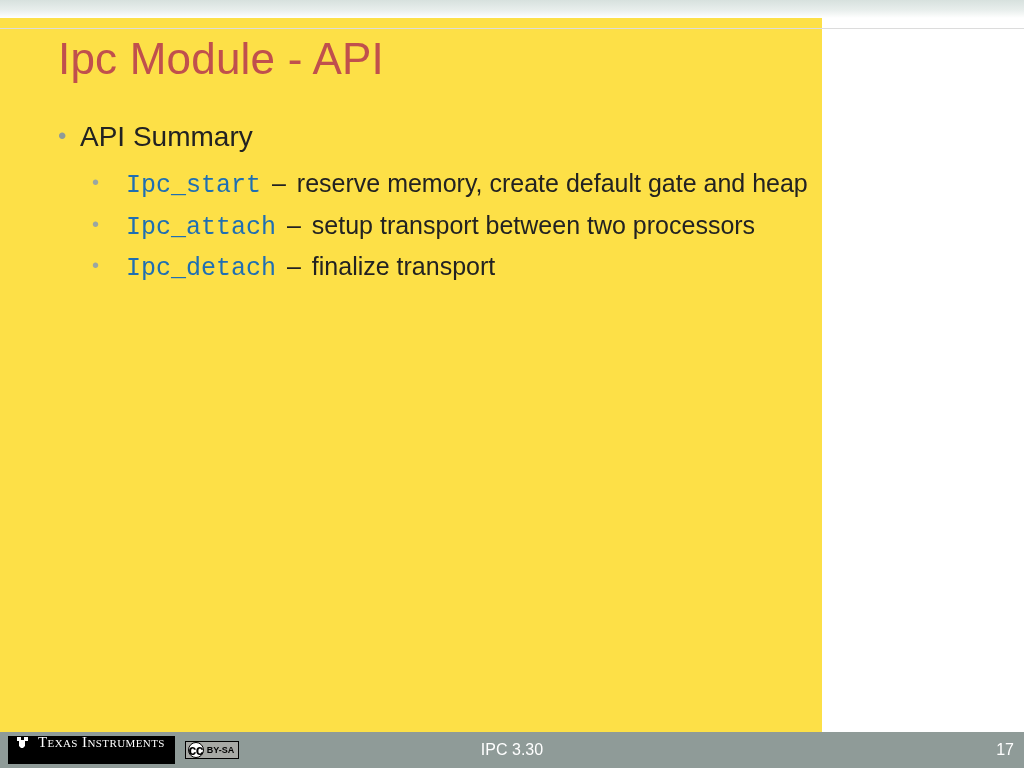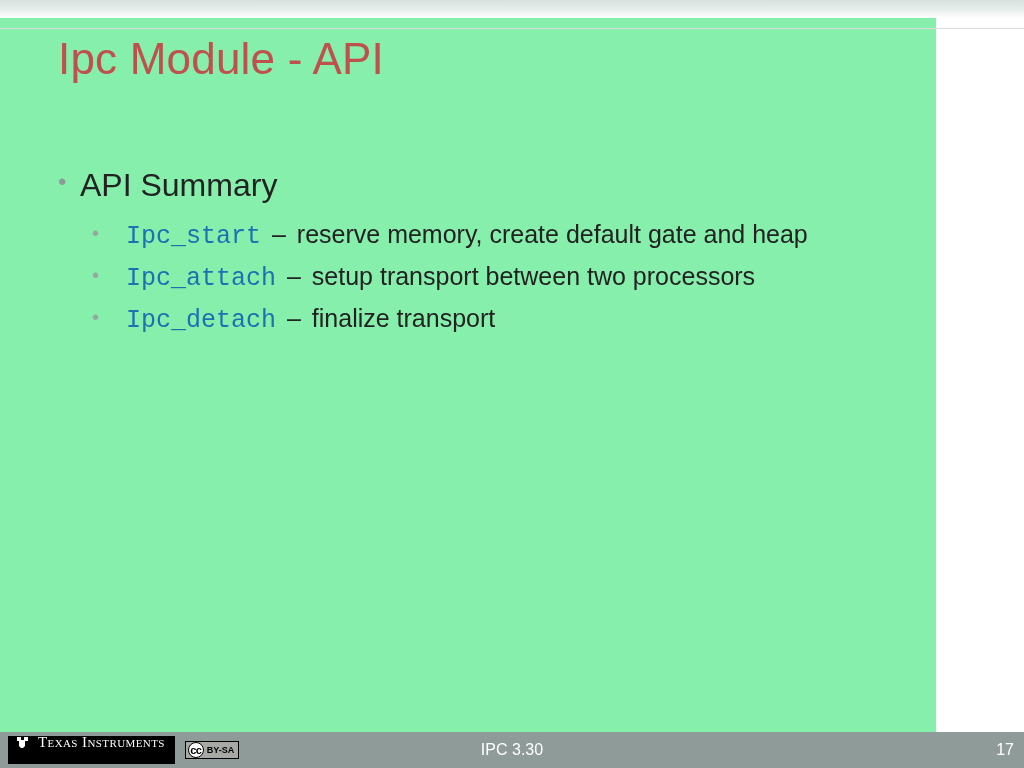--- a/index.html
+++ b/index.html
@@ -1,38 +1,37 @@
 <!DOCTYPE html>
 <html><head>
 <meta charset="utf-8">
 <style>
   * { margin: 0; padding: 0; box-sizing: border-box; }
   html, body { width: 1024px; height: 768px; overflow: hidden; font-family: Arial, Helvetica, sans-serif; background: #fff; }
-  .slide { position: relative; width: 936px; height: 768px; background: #86efac; }
+  .slide { position: relative; width: 822px; height: 768px; background: #fde047; }
   .topband {
     position: absolute; top: 0; left: 0; width: 1024px; height: 18px;
     background: linear-gradient(to bottom, #d7e1de 0%, #e8eeec 55%, #ffffff 100%);
   }
   .hr-line {
     position: absolute; top: 28px; left: 0; width: 1024px; height: 1px;
     background: #dcdcdc;
   }
   .title {
     position: absolute; left: 58px; top: 34px;
     font-family: "Trebuchet MS", "Lucida Grande", Verdana, sans-serif;
     font-size: 44px; color: #c0504d; font-weight: 400; letter-spacing: 0.2px;
   }
   .content {
     position: absolute; left: 58px; top: 118px; width: 900px;
     color: #222;
   }
   .b1 {
-    font-size: 32px; line-height: 1.35; position: relative; padding-left: 22px;
+    font-size: 28px; line-height: 1.35; position: relative; padding-left: 22px;
     margin-bottom: 8px;
-    margin-top: 46px;
   }
   .b1::before {
     content: "•"; position: absolute; left: 0; top: 2px;
     color: #8f9b98; font-size: 24px;
   }
   .sublist { margin-left: 34px; }
   .b2 {
     font-size: 25px; line-height: 1.55; position: relative; padding-left: 22px;
   }
   .b2::before {
@@ -65,21 +64,21 @@
     height: 18px; margin-left: 10px; border: 1px solid #000; background: #a7a9a5;
     display: flex; align-items: center; font-size: 9px; font-weight: bold;
     color: #000; padding-right: 4px;
   }
   .cc-circ {
     width: 16px; height: 16px; border-radius: 50%; border: 1.5px solid #000;
     margin: 0 3px 0 2px; background: #fff;
     display: flex; align-items: center; justify-content: center;
     font-family: Arial, sans-serif;
   }
-  .cc-circ-inner { font-size: 11px; font-weight: bold; letter-spacing: -0.5px; }
+  .cc-circ-inner { font-size: 14px; font-weight: bold; letter-spacing: -0.5px; }
   .footer-center {
     position: absolute; left: 50%; transform: translateX(-50%);
     color: #fff; font-size: 16px;
   }
   .page-num {
     position: absolute; right: 10px; color: #fff; font-size: 16px;
   }
 </style>
 </head>
 <body>

